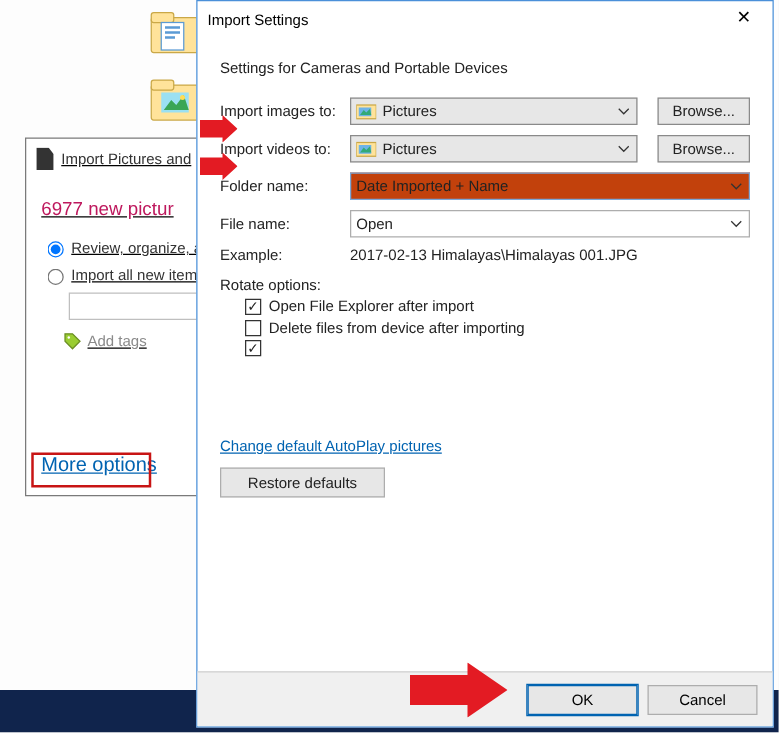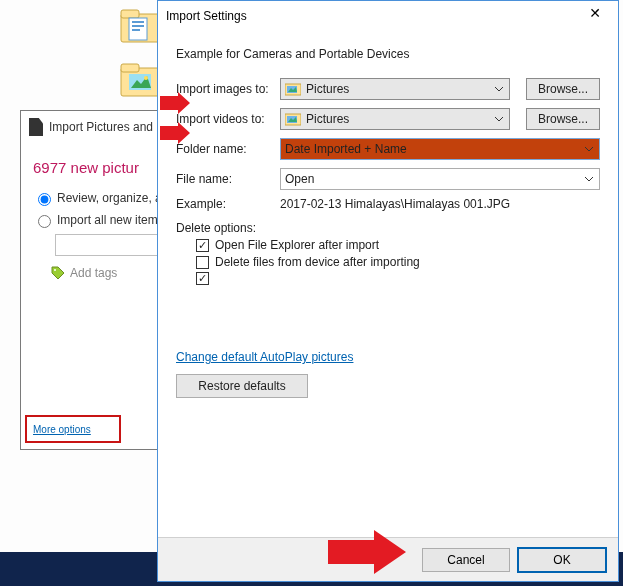--- a/index.html
+++ b/index.html
@@ -7,33 +7,33 @@
 
   
   .desktop { position: absolute; left: 0; top: 0; width: 623px; height: 586px; background: #fdfdfd; }
   .folder-icon { position: absolute; width: 48px; height: 36px; }
   .folder-icon svg { width: 48px; height: 36px; }
 
   .taskbar { position: absolute; left: 0; bottom: 0; width: 100%; height: 34px; background: #10244c; }
 
   
   .back-dialog {
-    position: absolute; left: 20px; top: 110px; width: 200px; height: 340px;
-    background: #fff; border: 1px solid #7a7a7a;
+    position: absolute; left: 20px; top: 110px; width: 200px; height: 287px;
+    background: #fff; border: 1px solid #7a7a7a; text-decoration: underline;
   }
   .bd-title { height: 32px; display: flex; align-items: center; padding: 0 8px; font-size: 12px; color: #333; }
   .bd-title .ico { width: 14px; height: 18px; margin-right: 6px; background:#333; clip-path: polygon(0 0,70% 0,100% 30%,100% 100%,0 100%);}
   .bd-body { padding: 8px 12px; font-size: 12px; color: #333; }
   .bd-head { color: #be185d; font-size: 15px; margin: 8px 0 14px; }
   .bd-radio { display:flex; align-items:center; margin:6px 0; font-size:12px; }
   .bd-radio input { margin-right:6px; }
   .bd-input { width:140px; height:22px; border:1px solid #bfbfbf; margin-left:22px; }
   .add-tags { margin-top:10px; margin-left:18px; color:#8a8a8a; font-size:12px; display:flex; align-items:center; }
   .add-tags .tagico { width:14px; height:14px; margin-right:5px; }
-  .more-link { position:absolute; bottom:14px; left:12px; color:#0063b1; text-decoration:underline; font-size:10px; }
+  .more-link { position:absolute; bottom:14px; left:12px; color:#0063b1; text-decoration:underline; font-size:16px; }
   .more-box { position:absolute; bottom:6px; left:4px; width:96px; height:28px; border:2px solid #c81414; }
 
   
   .dialog {
     position: absolute; left: 157px; top: 0; width: 462px; height: 582px;
     background: #fff; border: 1px solid #4a90d9;
   }
   .titlebar { height: 30px; display:flex; align-items:center; padding:0 8px; font-size:12px;gap:28px; }
   .titlebar .title { flex:1; }
   .titlebar .close { width:30px; height:22px; text-align:center; font-size:14px; cursor:pointer; }
@@ -137,21 +137,21 @@
   <a class="more-link">More options</a>
   <div class="more-box"></div>
 </div>
 
 <div class="dialog">
   <div class="titlebar">
     <span class="title">Import Settings</span>
     <span class="close">✕</span>
   </div>
   <div class="content">
-    <div class="section-head">Example for Cameras and Portable Devices</div>
+    <div class="section-head">Settings for Cameras and Portable Devices</div>
 
     <div class="row">
       <span class="lbl">Import images to:</span>
       <div class="field">
         <div class="combo">
           <span class="mini">
             <svg viewBox="0 0 16 14">
                 <rect x="0" y="2" width="16" height="11" fill="#ffe39a" stroke="#caa847"></rect>
                 <rect x="2" y="4" width="10" height="7" fill="#6db3e8"></rect>
                 <polygon points="3,10 6,6 8,8 11,5 12,10" fill="#3a7"></polygon>
@@ -209,41 +209,41 @@
         </div>
       </div>
     </div>
 
     <div class="static-row">
       <span class="lbl">Example:</span>
       <span class="val">2017-02-13 Himalayas\Himalayas 001.JPG</span>
     </div>
 
     <div class="other">
-      <div>Delete options:</div>
+      <div>Rotate options:</div>
       <div class="chk">
         <span class="box">✓</span>
         <span>Open File Explorer after import</span>
       </div>
       <div class="chk">
         <span class="box"></span>
         <span>Delete files from device after importing</span>
       </div>
       <div class="chk">
         <span class="box">✓</span>
       </div>
     </div>
 
     <a class="link">Change default AutoPlay pictures</a>
     <div class="restore-btn">Restore defaults</div>
   </div>
 
   <div class="footer">
+    <div class="btn primary">OK</div>
     <div class="btn">Cancel</div>
-    <div class="btn primary">OK</div>
   </div>
 </div>
 
 <div class="arrow" style="left:160px; top:92px;">
   <svg width="30" height="22">
       <polygon points="0,4 18,4 18,0 30,11 18,22 18,18 0,18" fill="#e31b23"></polygon>
     </svg>
 </div>
 <div class="arrow" style="left:160px; top:122px;">
   <svg width="30" height="22">

